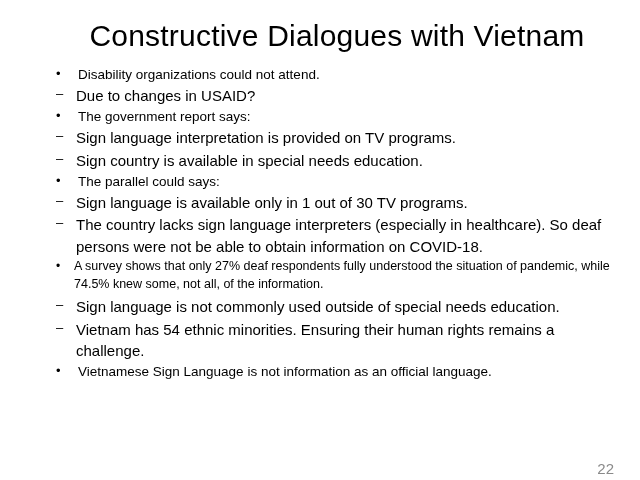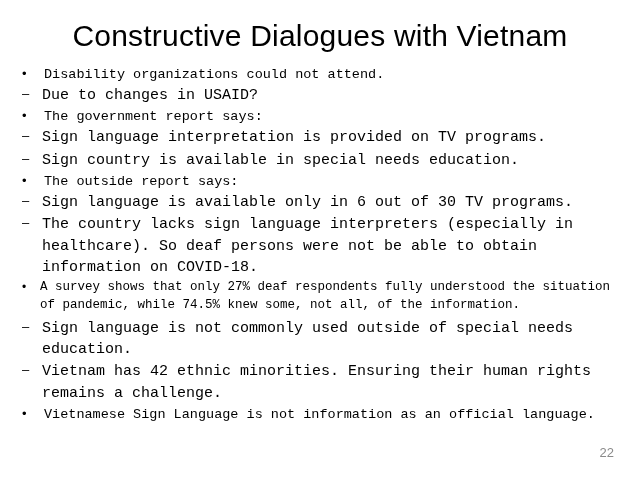--- a/index.html
+++ b/index.html
@@ -12,20 +12,21 @@
     background: #ffffff;
     font-family: "Liberation Sans", sans-serif;
     color: #000000;
     overflow: hidden;
   }
   .slide {
     position: relative;
     width: 640px;
     height: 480px;
     box-sizing: border-box;
+    padding-left: 34px;
   }
   .slide-title {
     text-align: center;
     font-size: 30px;
     font-weight: normal;
     line-height: 1.22;
     margin: 0;
     padding: 18px 40px 0 40px;
     letter-spacing: 0.2px;
   }
@@ -50,42 +51,41 @@
   .bullet {
     flex: 0 0 auto;
     text-align: left;
     font-size: 13px;
     line-height: 1.42;
     color: #000;
   }
   .text {
     flex: 1 1 auto;
     line-height: 1.42;
-    font-family: Liberation Mono, monospace;
   }
   
   .l1 { margin-left: 12px; }
   .l1 > .row > .bullet { width: 22px; font-size: 13px; }
   .l1 > .row > .text { font-size: 13.5px; }
   
   .l2 { margin-left: 48px; }
   .l2 > .row > .bullet { width: 20px; font-size: 13px; }
   .l2 > .row > .text { font-size: 15px; }
   
   .l3 { margin-left: 86px; }
   .l3 > .row > .bullet { width: 18px; font-size: 12px; }
   .l3 > .row > .text { font-size: 12.5px; }
 
   .spacer-3 { height: 2px; }
 
   .page-number {
     position: absolute;
     right: 26px;
-    bottom: 20px;
-    font-size: 13px;
+    bottom: 3px;
+    font-size: 15px;
     color: #8a8a8a;
   }
 </style>
 </head>
 <body>
 
 <div class="slide">
 
   <h1 class="slide-title">Constructive Dialogues with Vietnam</h1>
 
@@ -123,28 +123,28 @@
       <li class="item l2">
         <div class="row">
           <span class="bullet">–</span>
           <span class="text">Sign country is available in special needs education.</span>
         </div>
       </li>
 
       <li class="item l1">
         <div class="row">
           <span class="bullet">•</span>
-          <span class="text">The outside report says:</span>
+          <span class="text">The parallel could says:</span>
         </div>
       </li>
 
       <li class="item l2">
         <div class="row">
           <span class="bullet">–</span>
-          <span class="text">Sign language is available only in 6 out of 30 TV programs.</span>
+          <span class="text">Sign language is available only in 1 out of 30 TV programs.</span>
         </div>
       </li>
 
       <li class="item l2">
         <div class="row">
           <span class="bullet">–</span>
           <span class="text">The country lacks sign language interpreters (especially in healthcare). So deaf persons were not be able to obtain information on COVID-18.</span>
         </div>
       </li>
 
@@ -160,21 +160,21 @@
       <li class="item l2">
         <div class="row">
           <span class="bullet">–</span>
           <span class="text">Sign language is not commonly used outside of special needs education.</span>
         </div>
       </li>
 
       <li class="item l2">
         <div class="row">
           <span class="bullet">–</span>
-          <span class="text">Vietnam has 42 ethnic minorities. Ensuring their human rights remains a challenge.</span>
+          <span class="text">Vietnam has 54 ethnic minorities. Ensuring their human rights remains a challenge.</span>
         </div>
       </li>
 
       <li class="item l1">
         <div class="row">
           <span class="bullet">•</span>
           <span class="text">Vietnamese Sign Language is not information as an official language.</span>
         </div>
       </li>
 

